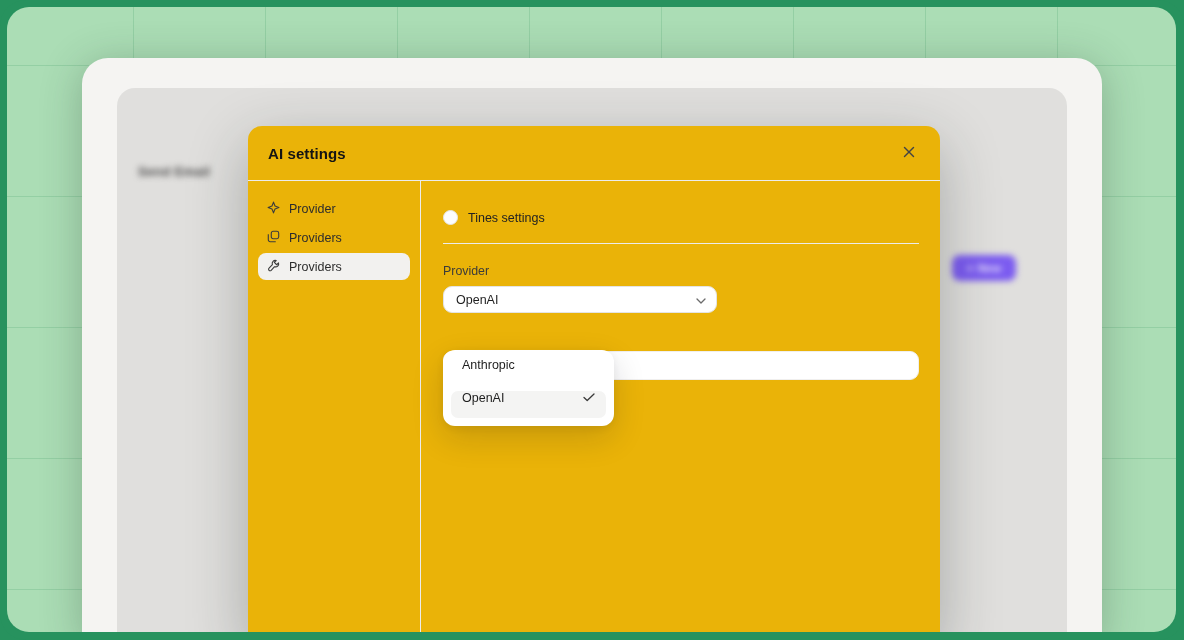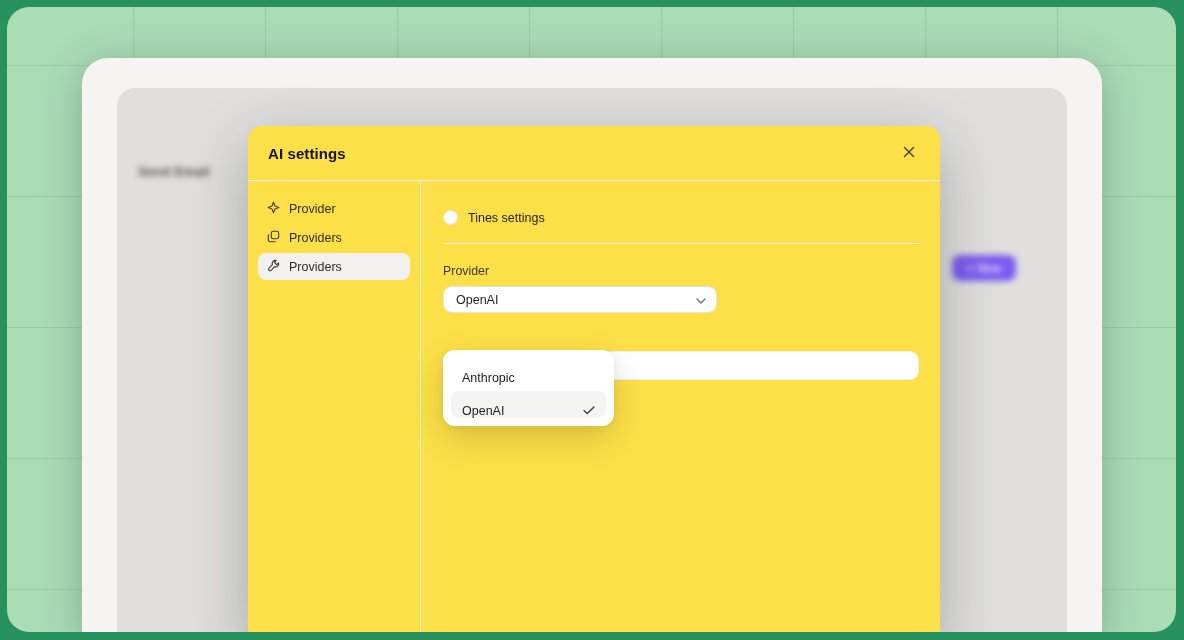--- a/index.html
+++ b/index.html
@@ -65,21 +65,21 @@
     font-size: 11.5px; font-weight: 600;
     display: flex; align-items: center; justify-content: center; gap: 4px;
     filter: blur(3px);
     border: none;
   }
 
   
   .modal {
     position: absolute;
     left: 248px; right: 244px; top: 126px; bottom: 0;
-    background: #fde047;
+    background: #eab308;
     border-radius: 14px 14px 0 0;
     box-shadow: 0 18px 60px rgba(30, 40, 35, 0.30);
     z-index: 10;
     display: flex; flex-direction: column;
   }
   .modal-header {
     height: 55px; flex: 0 0 55px;
     display: flex; align-items: center;
     padding: 0 18px 0 20px;
     border-bottom: 1px solid #ececec;
@@ -179,21 +179,21 @@
     width: 171px;
     background: #fff;
     border-radius: 12px;
     box-shadow: 0 12px 32px rgba(20, 20, 30, 0.16), 0 2px 8px rgba(20,20,30,0.06);
     padding: 8px;
     z-index: 20;
   }
   .dropdown-option {
     height: 27px;
     border-radius: 7px;
-    display: flex; align-items: flex-end; justify-content: space-between;
+    display: flex; align-items: flex-start; justify-content: space-between;
     padding: 0 11px;
     font-size: 12.5px; color: #1e1e1e;
     cursor: pointer;
     margin-bottom: 6px;
   }
   .dropdown-option:last-child { margin-bottom: 0; }
   .dropdown-option.selected { background: #f4f4f3; }
 </style>
 </head>
 <body>

